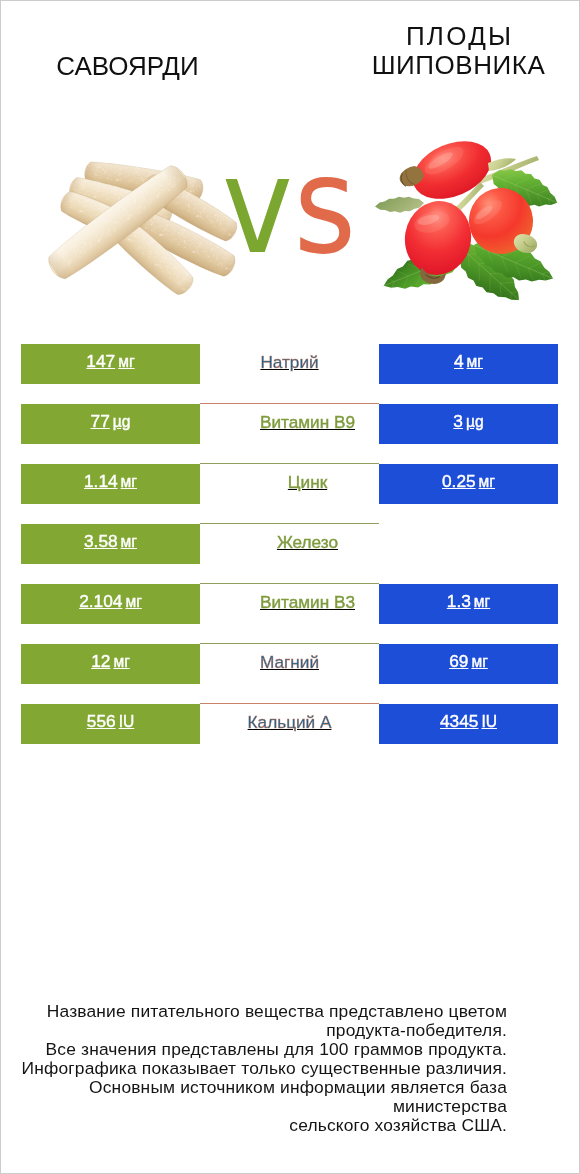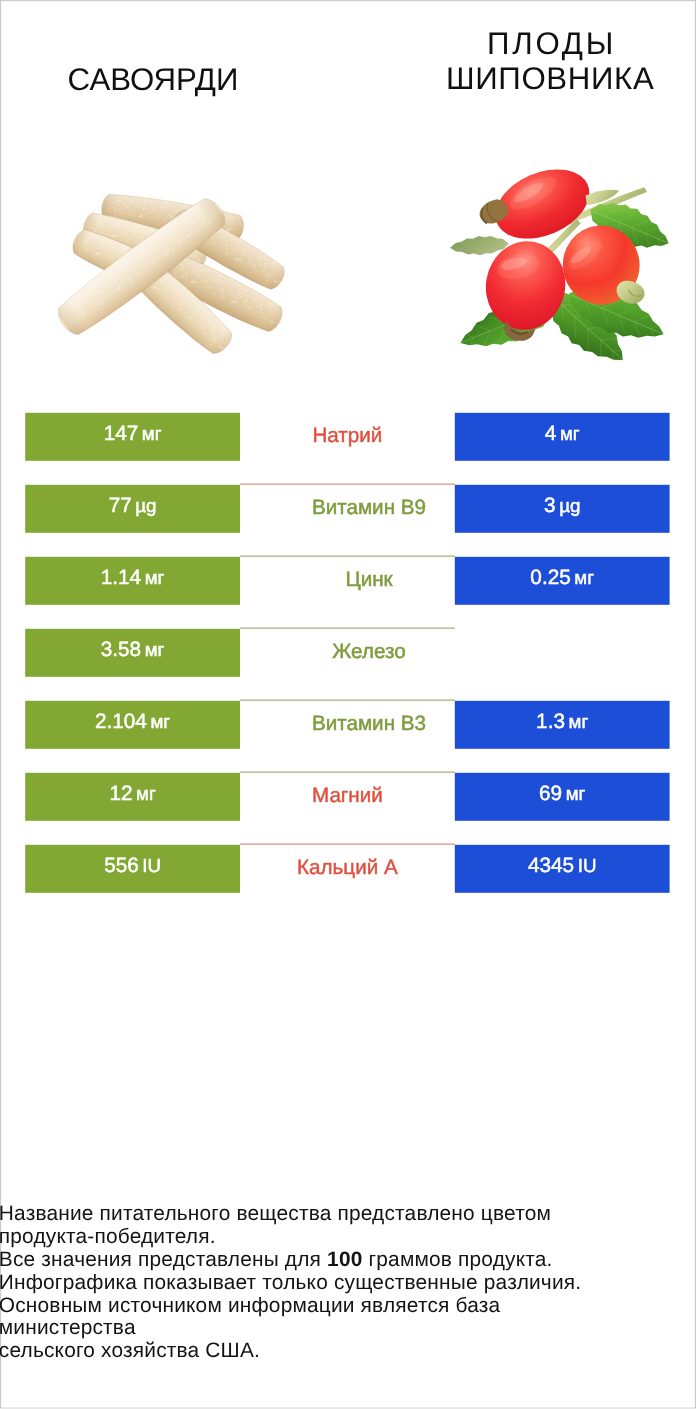--- a/index.html
+++ b/index.html
@@ -25,40 +25,40 @@
         text-align:left; font-size:133px; line-height:110px; font-weight:400;
         letter-spacing:1px;
         font-family:"DejaVu Sans Condensed","DejaVu Sans",sans-serif; }
   .vs .v { color:#7ba62f; }
   .vs .s { color:#e06a4a; }
 
   
   .tbl { position:absolute; left:21px; top:344px; width:537px; }
   .row { position:relative; height:60px; }
   .cell { position:absolute; top:0; height:40px; display:flex;
-          align-items:center; justify-content:center; }
+          align-items:center; justify-content:center;text-decoration:underline; }
   .cl { left:0;    width:179px; background:#82a732; color:#ffffff; }
   .cm { left:179px; width:179px; background:#ffffff; }
   .cr { left:358px; width:179px; background:#1d4ed8; color:#ffffff;text-align:right; }
   .val { font-weight:400; font-size:17.3px; letter-spacing:0px; white-space:nowrap;
          -webkit-text-stroke:0.42px #ffffff;
          position:relative; top:-2.5px; }
   .val .u { font-size:15.6px; margin-left:3.0px; }
   .nm { font-weight:400; font-size:17.2px; letter-spacing:0px; white-space:nowrap;
         position:relative; top:-2px; }
   .nm.w-left  { color:#7f9c3e;margin-left:36px; -webkit-text-stroke:0.42px #7f9c3e; }
-  .nm.w-right { color:#ef4444; -webkit-text-stroke:0.42px #cd6b4b; }
+  .nm.w-right { color:#0369a1; -webkit-text-stroke:0.42px #cd6b4b; }
   .sep { position:absolute; left:179px; width:179px; top:59px; height:1px; }
   .sep.w-left  { background:#8ea05c; }
   .sep.w-right { background:#c9816a; }
 
   
-  .footer { position:absolute; left:-1px; top:1002px; width:508px; text-align:left;
+  .footer { position:absolute; left:-1px; top:1002px; width:508px; text-align:right;
             font-size:17.4px; line-height:19px; letter-spacing:0.16px; color:#141414; }
-  .footer b { font-weight:bold; }
+  .footer b { font-weight:normal; }
 </style>
 </head>
 <body>
 
 <div class="page">
   <div class="page-border"></div>
 
   <div class="title t-left">САВОЯРДИ</div>
   <div class="title t-right">
     <div>ПЛОДЫ</div>
@@ -510,20 +510,21 @@
             <ellipse cx="-5" cy="-15" rx="17" ry="7.4" fill="#ff9082" opacity="0.28"></ellipse>
             <ellipse cx="-8" cy="-17" rx="10" ry="3.6" fill="#ffcbbc" opacity="0.30"></ellipse>
           </g>
         </g>
 <g transform="translate(157,109) rotate(24)">
           <path d="M -9 -7 C -16 -3 -15 6 -6 9 C 4 11 11 5 10 -2 C 9 -8 0 -11 -9 -7 Z" fill="url(#stm)"></path>
           <path d="M -4 -1 C 0 3 6 2 8 -2" stroke="#9aa662" stroke-width="1" fill="none"></path>
         </g>
 </svg></div>
 
+  <div class="vs"><span class="v">v</span><span class="s">s</span></div>
 
   <div class="tbl" id="tbl">
       <div class="row">
         <div class="cell cl">
           <span class="val">147<span class="u">мг</span></span>
         </div>
         <div class="cell cm">
           <span class="nm w-right">Натрий</span>
         </div>
         <div class="cell cr">

